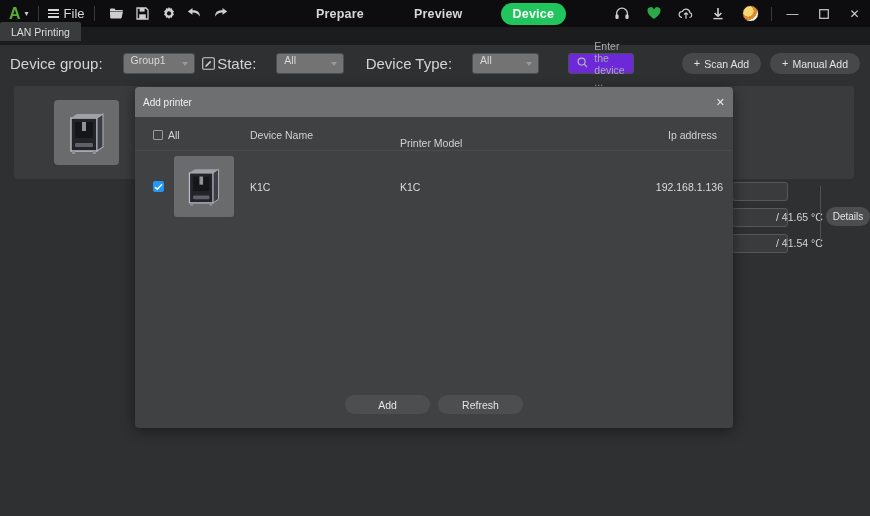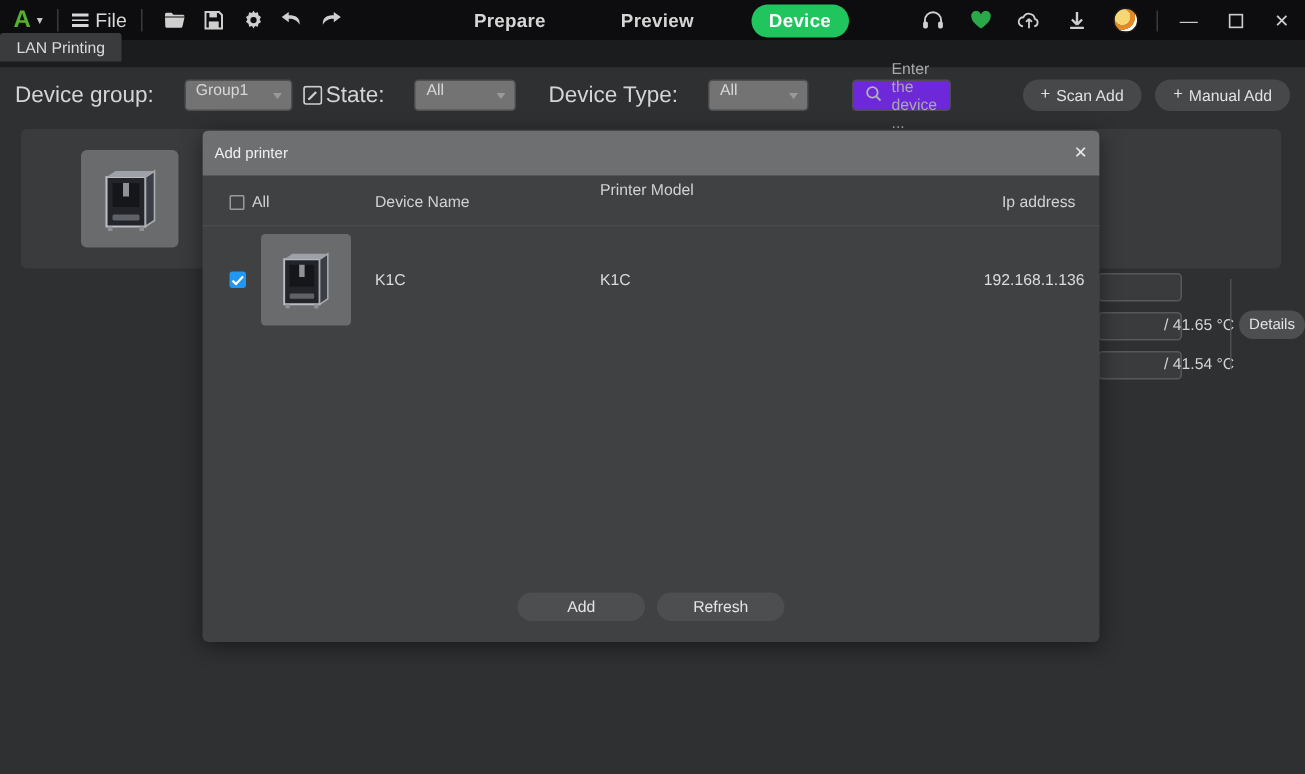--- a/index.html
+++ b/index.html
@@ -121,21 +121,21 @@
   }
   .dlg-close { margin-left: auto; color: #e8e8e8; font-size: 11px; line-height: 1; }
   .dlg-head {
     position: relative; height: 34px; border-bottom: 1px solid #4a4b4d;
     color: #d2d2d4; font-size: 10.5px;
   }
   .dlg-head > span, .dlg-row > span { position: absolute; }
   .col-all { left: 18px; top: 12px; display: flex; align-items: center; gap: 5px; }
   .chk-empty { width: 10px; height: 10px; border: 1px solid #9b9b9d; border-radius: 1px; background: transparent; display: inline-block; }
   .col-name { left: 115px; top: 12px; }
-  .col-model { left: 265px; top: 4px; }
+  .col-model { left: 265px; top: 20px; }
   .col-ip { right: 16px; top: 12px; }
   .dlg-row { position: relative; height: 70px; padding-left: 47px; }
   .chk-checked {
     position: absolute; left: 18px; top: 30px; width: 11px; height: 11px;
     background: #2196f3; border-radius: 2px; display: flex; align-items: center; justify-content: center;
   }
   .chk-checked svg { display: block; }
   .row-thumb {
     position: absolute; left: 39px; top: 5px; width: 60px; height: 61px;
     background: #6a6b6d; border-radius: 3px; display: flex; align-items: center; justify-content: center;

